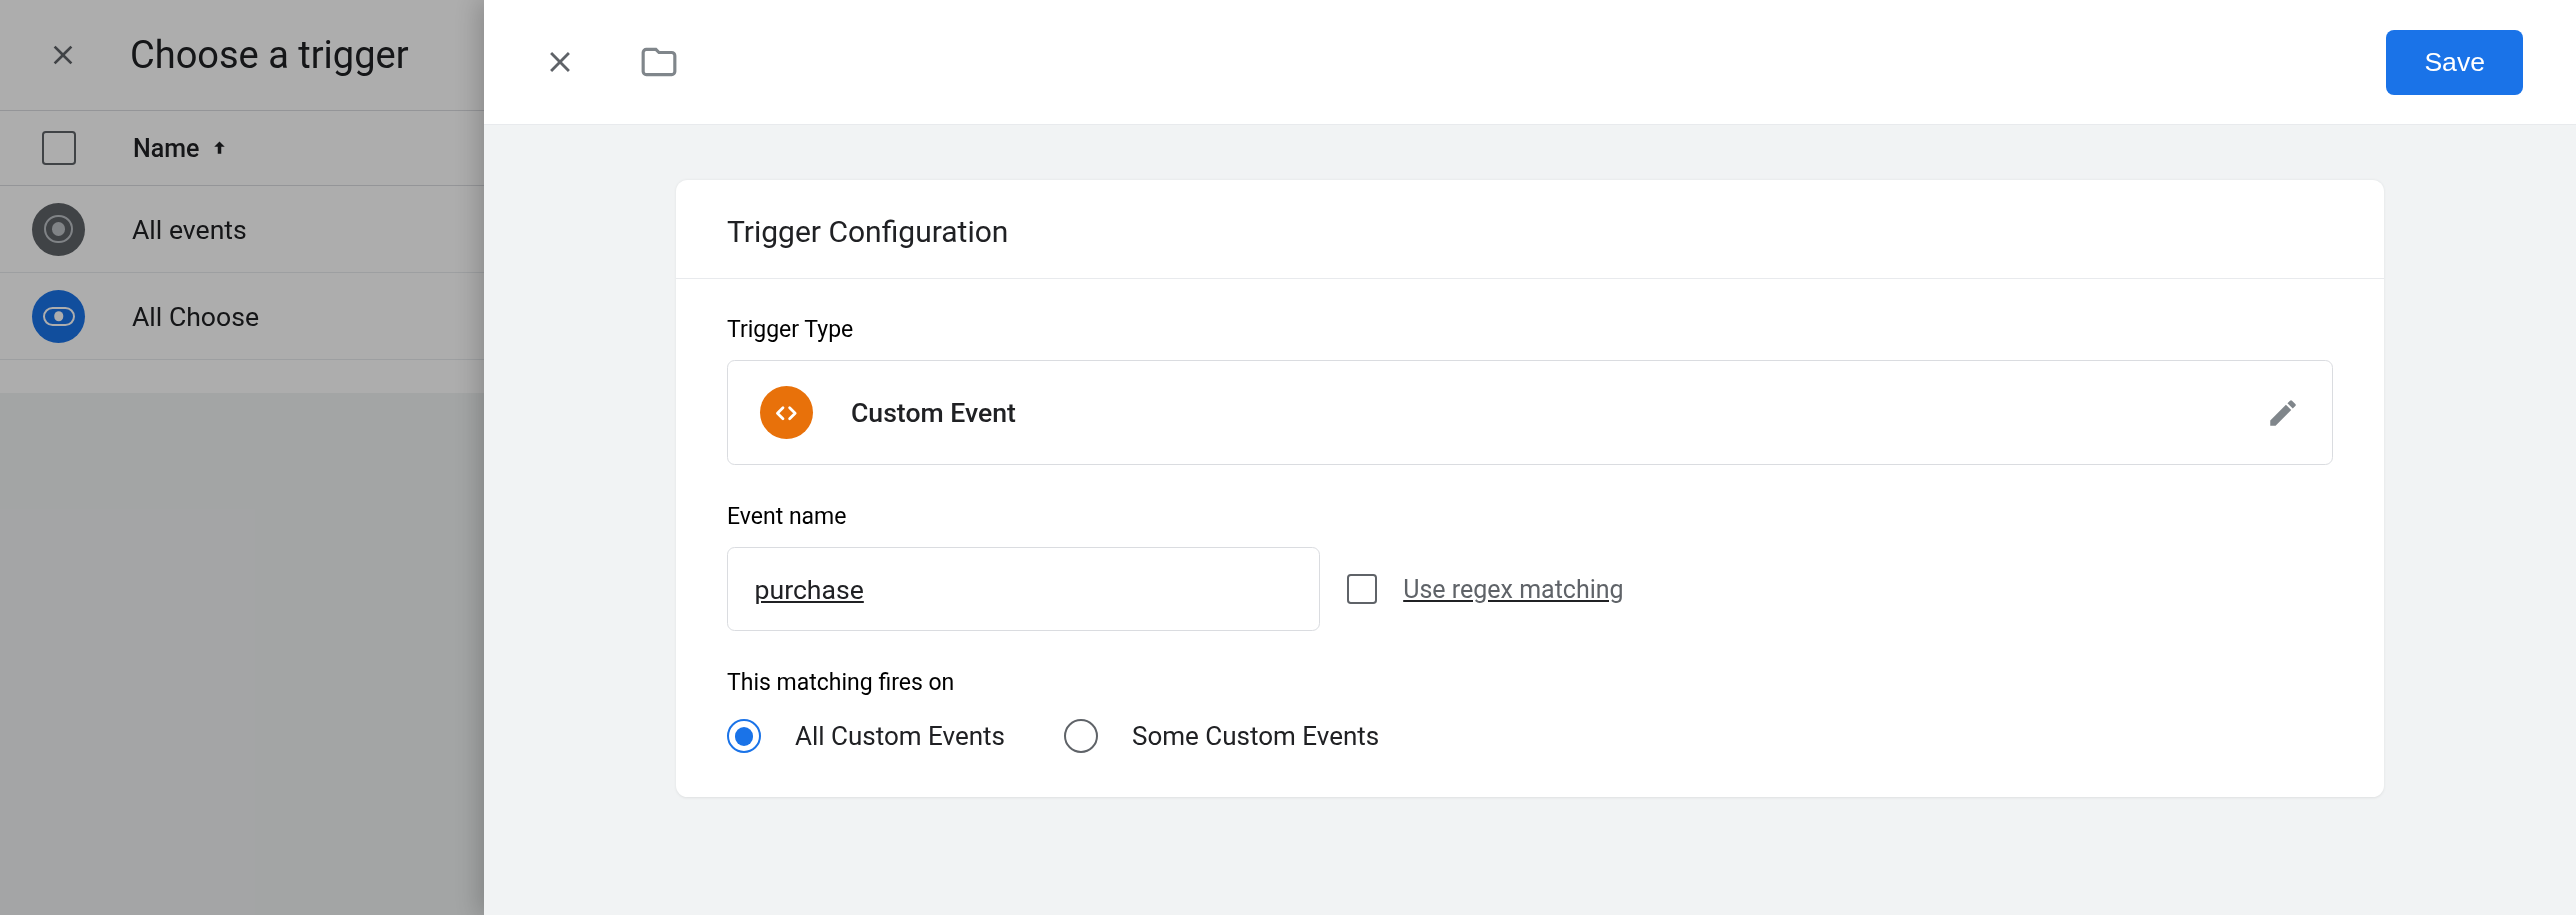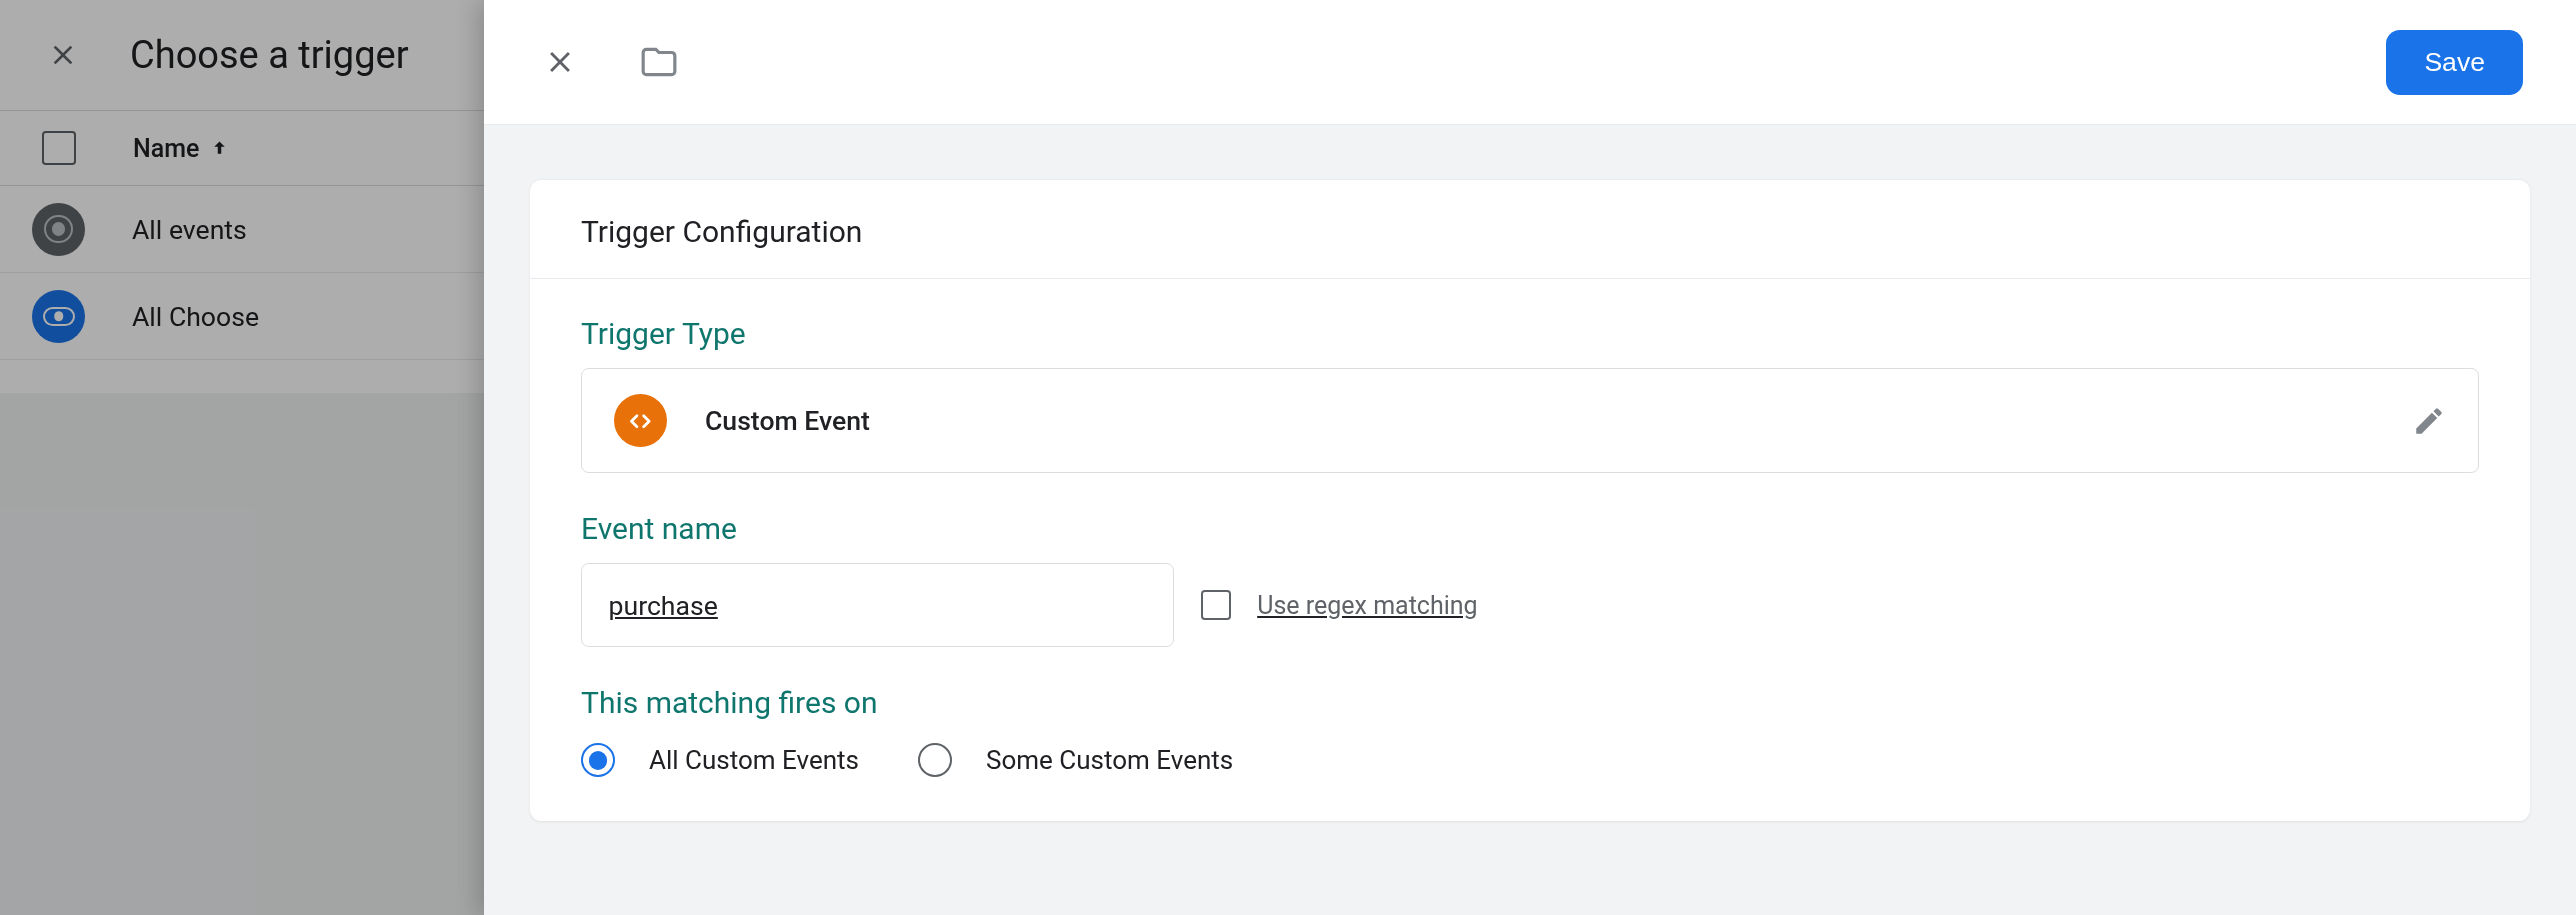--- a/index.html
+++ b/index.html
@@ -33,30 +33,30 @@
     .bg-rest { position: absolute; top: 393px; left: 0; right: 0; bottom: 0; background: #f1f3f4; }
 
     
     .panel { position: absolute; top: 0; right: 0; bottom: 0; width: calc(100% - 484px); background: #fff; box-shadow: -5.7px 0 23px rgba(0,0,0,0.2); display: flex; flex-direction: column; }
 
     .panel-header { height: 125px; display: flex; align-items: center; padding: 0 53px; gap: 57px; border-bottom: 0.9px solid #e8eaed; }
     .panel-close { width: 46px; height: 46px; display: flex; align-items: center; justify-content: center; color: #5f6368; cursor: pointer; }
     .panel-title-wrap { display: flex; align-items: center; gap: 28.5px; flex: 1; }
     .panel-title { font-size: 40px; font-weight: 400; color: #202124; border-bottom: 0.9px dotted #9aa0a6; padding-bottom: 1.9px; }
     .folder-icon { color: #80868b; }
-    .save-button { background: #1a73e8; color: #fff; border: none; border-radius: 14px; font-size: 26.6px; font-weight: 500; padding: 17px 38px; cursor: pointer; }
+    .save-button { background: #1a73e8; color: #fff; border: none; border-radius: 8px; font-size: 26.6px; font-weight: 500; padding: 17px 38px; cursor: pointer; }
 
     .panel-body { flex: 1; background: #f1f3f4; padding: 55px 0; overflow-y: auto; }
 
-    .card { background: #fff; border-radius: 11.4px; width: 2000px; margin: 0 auto; box-shadow: 0 0.9px 2.8px rgba(0,0,0,0.08); padding-bottom: 44px; }
+    .card { background: #fff; border-radius: 11.4px; width: 1708px; margin: 0 auto; box-shadow: 0 0.9px 2.8px rgba(0,0,0,0.08); padding-bottom: 44px; }
     .card-title { font-size: 30px; font-weight: 400; padding: 34px 51px 28.5px; }
     .card-divider { height: 0.9px; background: #e8eaed; }
 
     .section { padding: 38px 51px 0; }
-    .field-label { font-size: 30px; color: #0f766e; margin-bottom: 17px; }
+    .field-label { font-size: 23px; color: #000000; margin-bottom: 17px; }
 
     .type-row { border: 0.9px solid #dadce0; border-radius: 7.6px; display: flex; align-items: center; padding: 25px 32px; gap: 38px; }
     .type-icon { width: 53px; height: 53px; border-radius: 50%; background: #e8710a; display: flex; align-items: center; justify-content: center; color: #fff; }
     .type-name { font-size: 26.6px; font-weight: 500; color: #202124; flex: 1; }
     .edit-icon { color: #80868b; cursor: pointer; }
 
     .event-row { display: flex; align-items: center; gap: 26.6px; text-decoration: underline; }
     .event-input { width: 593px; height: 84px; border: 0.9px solid #dadce0; border-radius: 7.6px; font-size: 26.6px; padding: 0 26.6px; color: #202124; font-family: inherit; }
     .checkbox { width: 30px; height: 30px; border: 2.8px solid #5f6368; border-radius: 3.8px; cursor: pointer; }
     .checkbox-label { font-size: 25px; color: #5f6368; }

